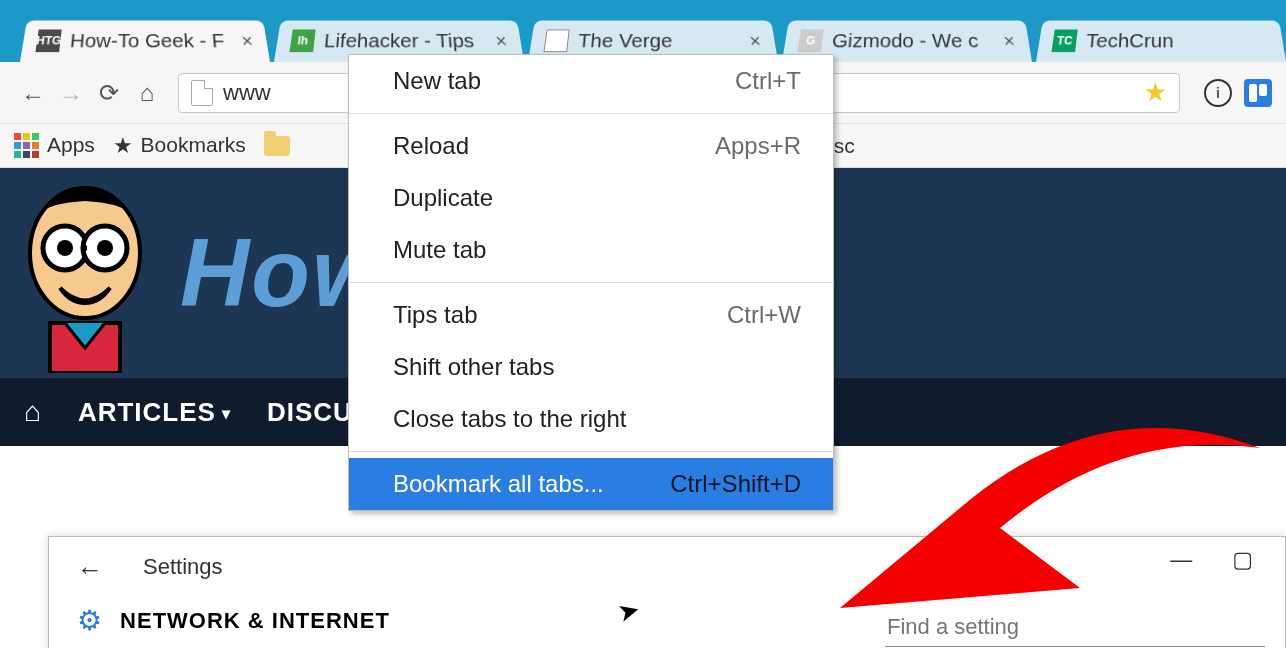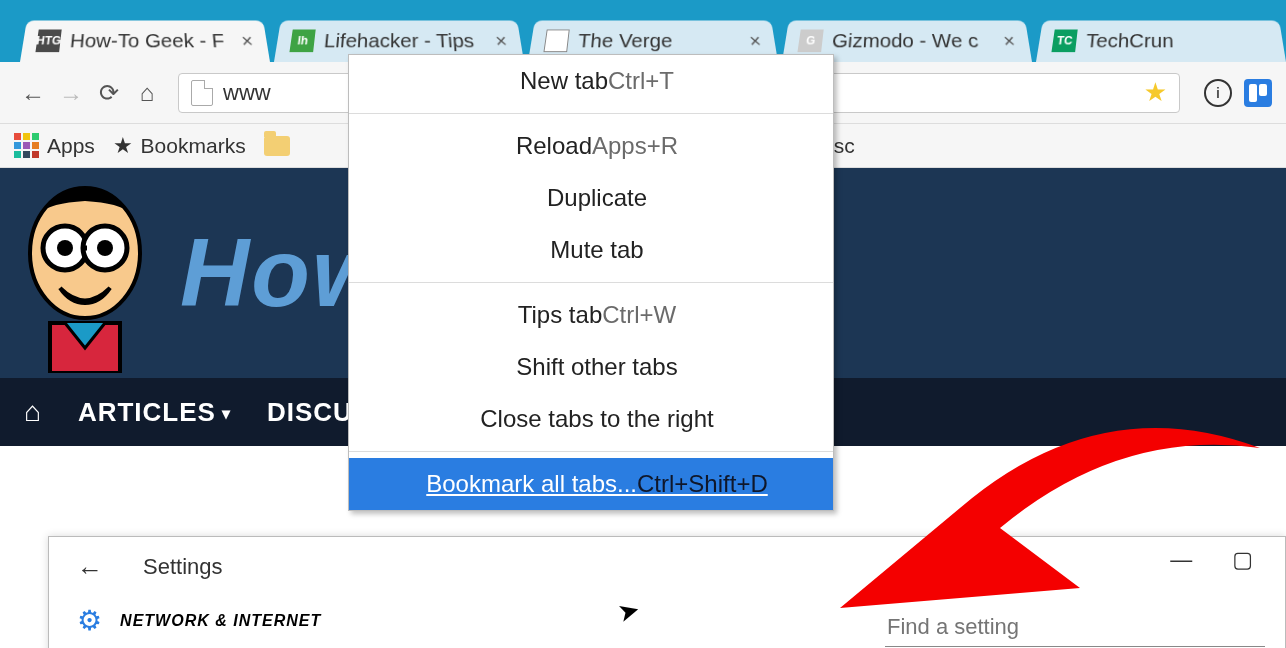--- a/index.html
+++ b/index.html
@@ -54,21 +54,21 @@
   .ext-icon.trello::before, .ext-icon.trello::after { content:""; position:absolute; background:#fff; width:8px; border-radius:2px; top:5px; }
   .ext-icon.trello::before { left:5px; height:18px; }
   .ext-icon.trello::after  { right:5px; height:12px; }
 
   
   .bookbar {
     height: 44px; background:#f6f6f6; border-bottom:1px solid #ddd;
     display:flex; align-items:center; padding:0 14px; gap:18px;
     font-size:21px; color:#333;
   }
-  .bk-item { display:inline-flex; align-items:center; gap:8px; }
+  .bk-item { display:inline-flex; gap:8px; }
   .apps-icon { display:grid; grid-template-columns:repeat(3,7px); grid-template-rows:repeat(3,7px); gap:2px; }
   .apps-icon span:nth-child(1){background:#e74c3c}.apps-icon span:nth-child(2){background:#f1c40f}.apps-icon span:nth-child(3){background:#2ecc71}
   .apps-icon span:nth-child(4){background:#3498db}.apps-icon span:nth-child(5){background:#9b59b6}.apps-icon span:nth-child(6){background:#e67e22}
   .apps-icon span:nth-child(7){background:#1abc9c}.apps-icon span:nth-child(8){background:#34495e}.apps-icon span:nth-child(9){background:#c0392b}
   .bk-star { color:#333; font-size:22px; }
   .folder { width:26px; height:20px; background:#f3cf73; border-radius:3px; position:relative; }
   .folder::before { content:""; position:absolute; top:-5px; left:0; width:12px; height:6px; background:#f3cf73; border-radius:2px 2px 0 0; }
 
   
   .page { position:relative; height: calc(648px - 12px - 50px - 62px - 44px); background:#fff; }
@@ -84,35 +84,35 @@
   
   .settings-window {
     position:absolute; left:48px; top:536px; right:0; height:200px;
     background:#fff; border:1px solid #bbb; box-shadow:0 0 8px rgba(0,0,0,0.15);
   }
   .settings-left { position:absolute; left:0; top:0; width:780px; }
   .settings-hdr { display:flex; align-items:center; padding:14px 28px; font-size:22px; color:#333; gap:40px; }
   .settings-hdr .back { font-size:26px; }
   .settings-body { display:flex; align-items:center; gap:18px; padding:8px 28px 0 28px; }
   .cog { color:#2a7de1; font-size:28px; }
-  .settings-cat { font-size:16px; font-weight:700; letter-spacing:1px;font-style:italic; }
+  .settings-cat { font-size:22px; font-weight:700; letter-spacing:1px; }
   .settings-right { position:absolute; right:20px; top:0; display:flex; flex-direction:column; align-items:flex-end; }
   .win-ctrls { display:flex; gap:40px; font-size:22px; padding:10px 12px; color:#333; }
   .find-box { margin-top:24px; width:380px; height:40px; border:none; border-bottom:1px solid #888; font-size:22px; color:#777; padding:4px 2px; outline:none; }
 
   
   .ctx {
     position:absolute; left:348px; top:54px; width:486px;
     background:#fff; border:1px solid #bdbdbd; box-shadow:3px 3px 5px rgba(0,0,0,0.25);
     font-size:24px; color:#222; z-index:50;
   }
-  .ctx-item { display:flex; align-items:center; justify-content:center; padding:12px 32px 12px 44px; }
+  .ctx-item { display:flex; align-items:center; justify-content:space-between; padding:12px 32px 12px 44px; }
   .ctx-item .sc { color:#6b6b6b; }
   .ctx-sep { height:1px; background:#dcdcdc; margin:6px 0; }
-  .ctx-item.hover { background:#2a7de1; color:#fff;text-decoration:underline; }
+  .ctx-item.hover { background:#2a7de1; color:#fff; }
   .ctx-item.hover .sc { color:#0f172a; }
 
   
   .arrow-annot { position:absolute; left:820px; top:388px; width:460px; height:260px; z-index:60; pointer-events:none; }
 
   
   .cursor { position:absolute; left:618px; top:596px; z-index:70; font-size:26px; color:#000; transform:rotate(-15deg); }
 </style>
 </head>
 <body>

